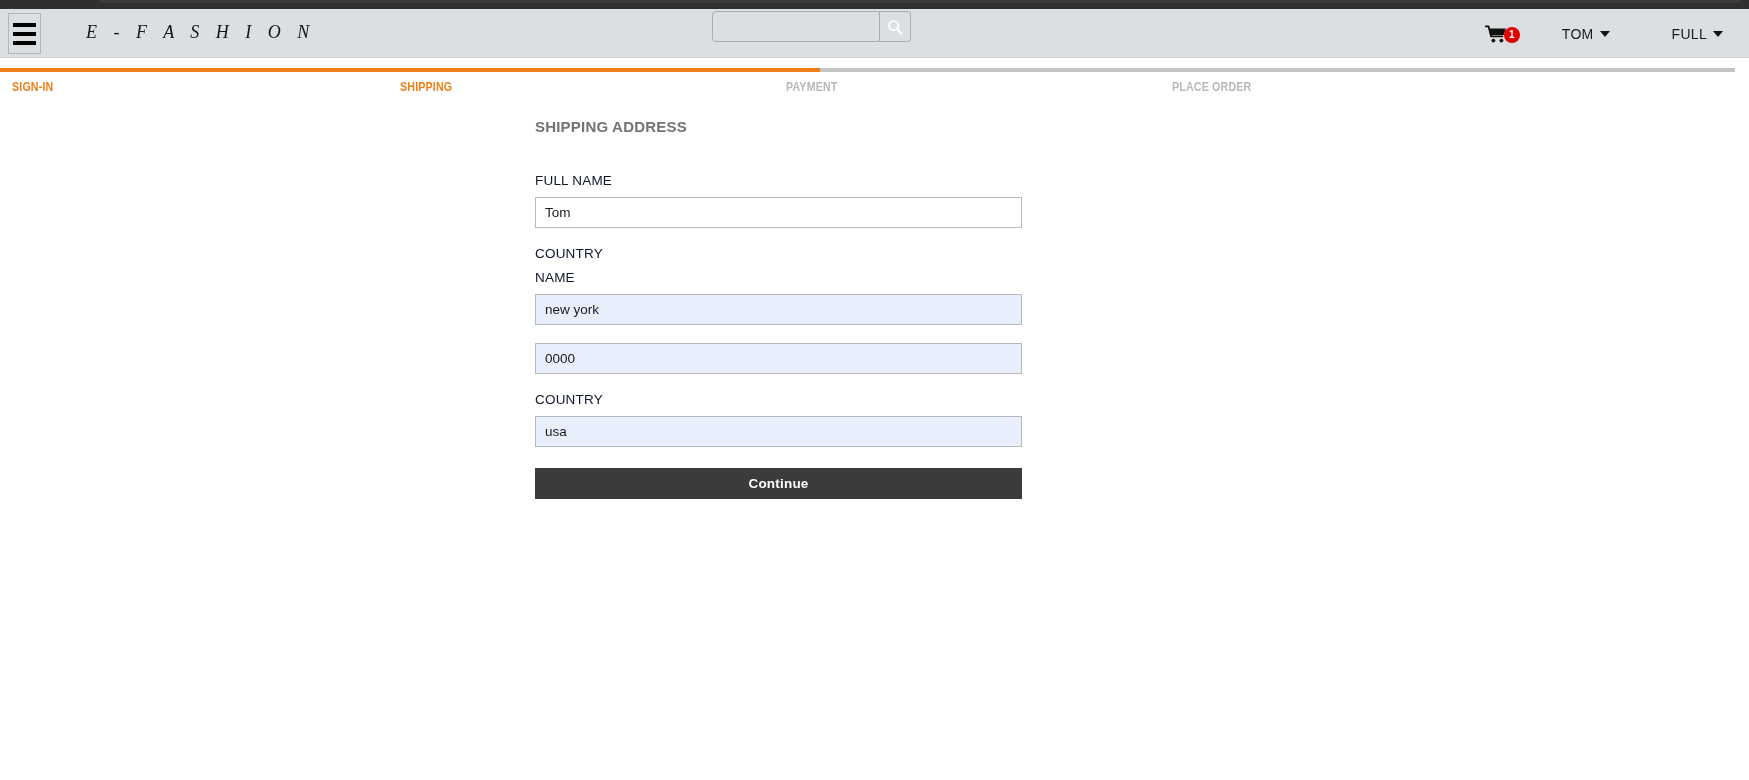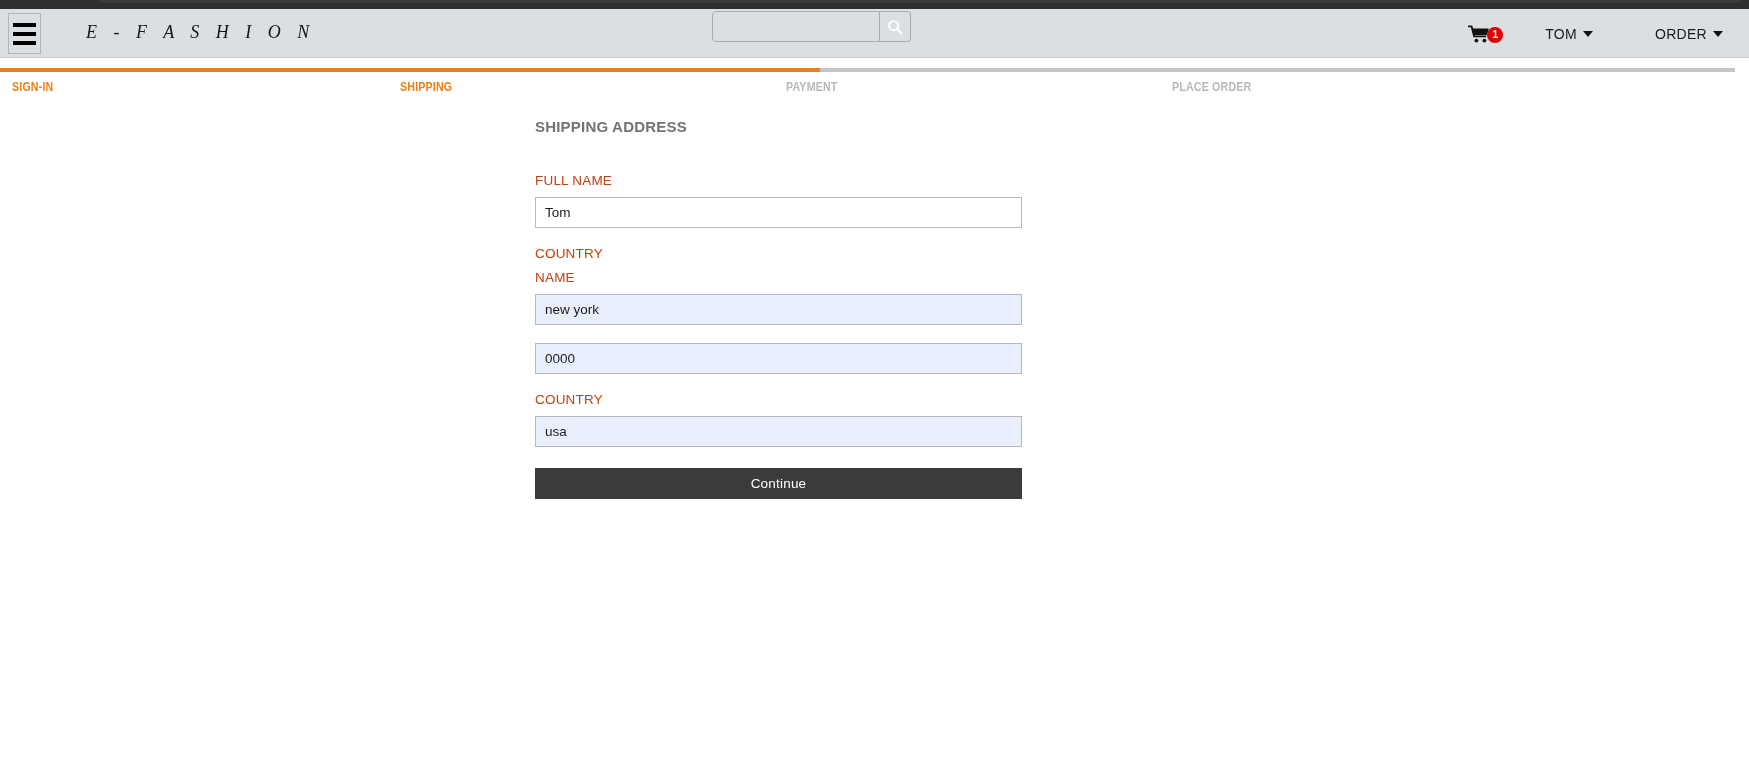--- a/index.html
+++ b/index.html
@@ -169,21 +169,21 @@
   }
   .form-title {
     font-size: 15px;
     font-weight: bold;
     color: #737373;
     letter-spacing: 0.2px;
     margin: 0 0 38px 0;
   }
   .field-label {
     font-size: 13.5px;
-    color: #c2410c;
+    color: #0f172a;
     letter-spacing: 0.2px;
     margin-bottom: 9px;
     display: block;
   }
   .field-input {
     display: block;
     width: 487px; height: 31px;
     border: 1px solid #b6b9bc;
     background: #ffffff;
     font-size: 13.5px;
@@ -201,20 +201,21 @@
     display: block;
     width: 487px; height: 31px;
     margin-top: 21px;
     background: #3d3a3a;
     border: none;
     color: #ffffff;
     font-size: 13.5px;
     cursor: pointer;
     font-family: "Liberation Sans", sans-serif;
     letter-spacing: 0.2px;
+    font-weight: bold;
   }
 </style>
 </head>
 <body>
 
 <div class="chrome-strip">
   <div class="chrome-lighter"></div>
 </div>
 
 <div class="site-header">
@@ -248,21 +249,21 @@
       </svg>
       <span class="cart-badge">1</span>
     </a>
 
     <div class="nav-menu tom">
       <span>TOM</span>
       <span class="caret"></span>
     </div>
 
     <div class="nav-menu tools">
-      <span>ORDER</span>
+      <span>FULL</span>
       <span class="caret"></span>
     </div>
 
   </div>
 </div>
 
 <div class="steps">
   <div class="steps-track"></div>
   <div class="steps-progress"></div>
   <div class="step-label done" style="left:12px">SIGN-IN</div>

